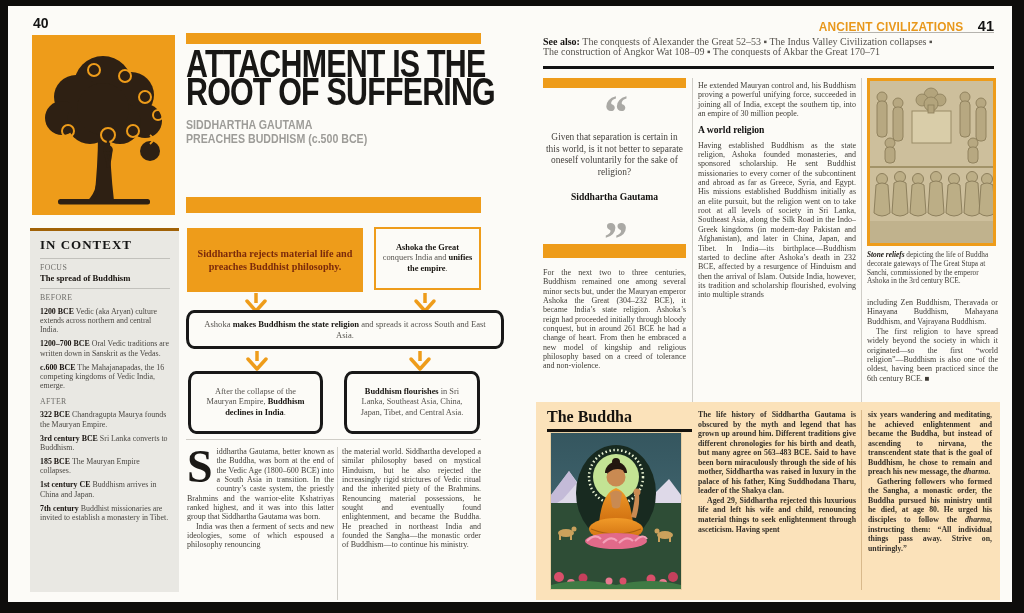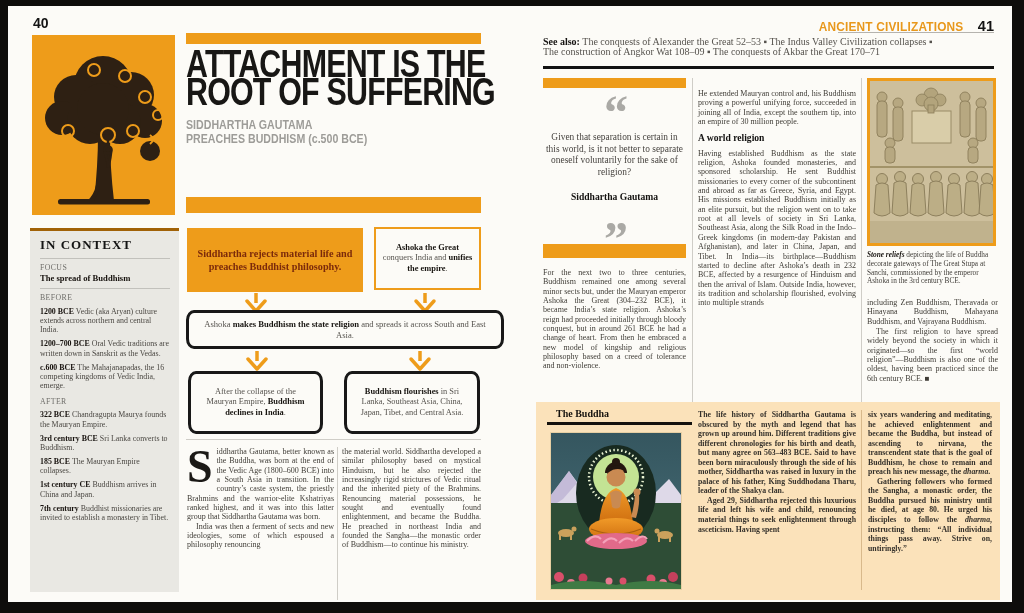--- a/index.html
+++ b/index.html
@@ -34,21 +34,21 @@
   .seealso b { color:#141210; }
   .qmark { font-size:48px; line-height:30px; font-weight:bold; color:#aaa9a5; letter-spacing:-3px; text-align:center; }
   .qtext { font-size:9.4px; line-height:11.6px; color:#474440; text-align:center; }
   .qattr { font-size:9.6px; font-weight:bold; color:#141210; text-align:center; }
   .head2 { font-size:9.6px; font-weight:bold; color:#121110; margin:7px 0 6px 0; }
   .caption { font-size:7.3px; line-height:8.8px; color:#413e39; text-align:left; }
   .caption b { color:#17130f;font-style:italic; }
   .bbox { background:#FBE2BA; }
   .bbox-txt { font-size:7.8px; line-height:9.55px; font-weight:bold; color:#35312b; text-align:justify; }
   .bbox-txt p.ind { text-indent:9px; }
-  .bbox h3 { font-size:10px; font-weight:bold; color:#15120e;margin-left:9px; }
+  .bbox h3 { font-size:16px; font-weight:bold; color:#15120e; }
   .bbox .underl { height:2.5px; background:#15120e; margin-top:3px; }
 </style>
 </head>
 <body>
 
 <div class="page">
 
   <div class="abs pagenum" style="left:25px; top:9px;">40</div>
 
   <div class="abs" style="left:24px; top:29px; width:143px; height:180px; background:#EE9C1A;">
@@ -180,21 +180,21 @@
   <div class="abs qtext" style="left:537px; top:126px; width:139px;">Given that separation is certain in this world, is it not better to separate oneself voluntarily for the sake of religion?</div>
   <div class="abs qattr" style="left:535px; top:185px; width:143px;">Siddhartha Gautama</div>
   <div class="abs qmark" style="left:535px; top:218px; width:143px;">”</div>
   <div class="abs orange-bar" style="left:535px; top:238px; width:143px; height:14px;"></div>
   <div class="abs body-col" style="left:535px; top:262px; width:143px;">
     <p>For the next two to three centuries, Buddhism remained one among several minor sects but, under the Mauryan emperor Ashoka the Great (304–232 BCE), it became India’s state religion. Ashoka’s reign had proceeded initially through bloody conquest, but in around 261 BCE he had a change of heart. From then he embraced a new model of kingship and religious philosophy based on a creed of tolerance and non-violence.</p>
   </div>
 
   <div class="abs vrule" style="left:684px; top:72px; height:330px;"></div>
 
-  <div class="abs body-col" style="left:690px; top:83px; width:158px;">
+  <div class="abs body-col" style="left:690px; top:75px; width:158px;">
     <p>He extended Mauryan control and, his Buddhism proving a powerful unifying force, succeeded in joining all of India, except the southern tip, into an empire of 30 million people.</p>
     <div class="head2">A world religion</div>
     <p>Having established Buddhism as the state religion, Ashoka founded monasteries, and sponsored scholarship. He sent Buddhist missionaries to every corner of the subcontinent and abroad as far as Greece, Syria, and Egypt. His missions established Buddhism initially as an elite pursuit, but the religion went on to take root at all levels of society in Sri Lanka, Southeast Asia, along the Silk Road in the Indo–Greek kingdoms (in modern-day Pakistan and Afghanistan), and later in China, Japan, and Tibet. In India—its birthplace—Buddhism started to decline after Ashoka’s death in 232 BCE, affected by a resurgence of Hinduism and then the arrival of Islam. Outside India, however, its tradition and scholarship flourished, evolving into multiple strands</p>
   </div>
 
   <div class="abs vrule" style="left:853px; top:72px; height:330px;"></div>
 
   <div class="abs" style="left:859px; top:72px; width:129px; height:168px; border:3px solid #EE9C1A; background:#cdbf9c;">
     <svg width="123" height="162" viewBox="0 0 123 162">
       <rect width="123" height="162" fill="#cdbf9c"></rect>

